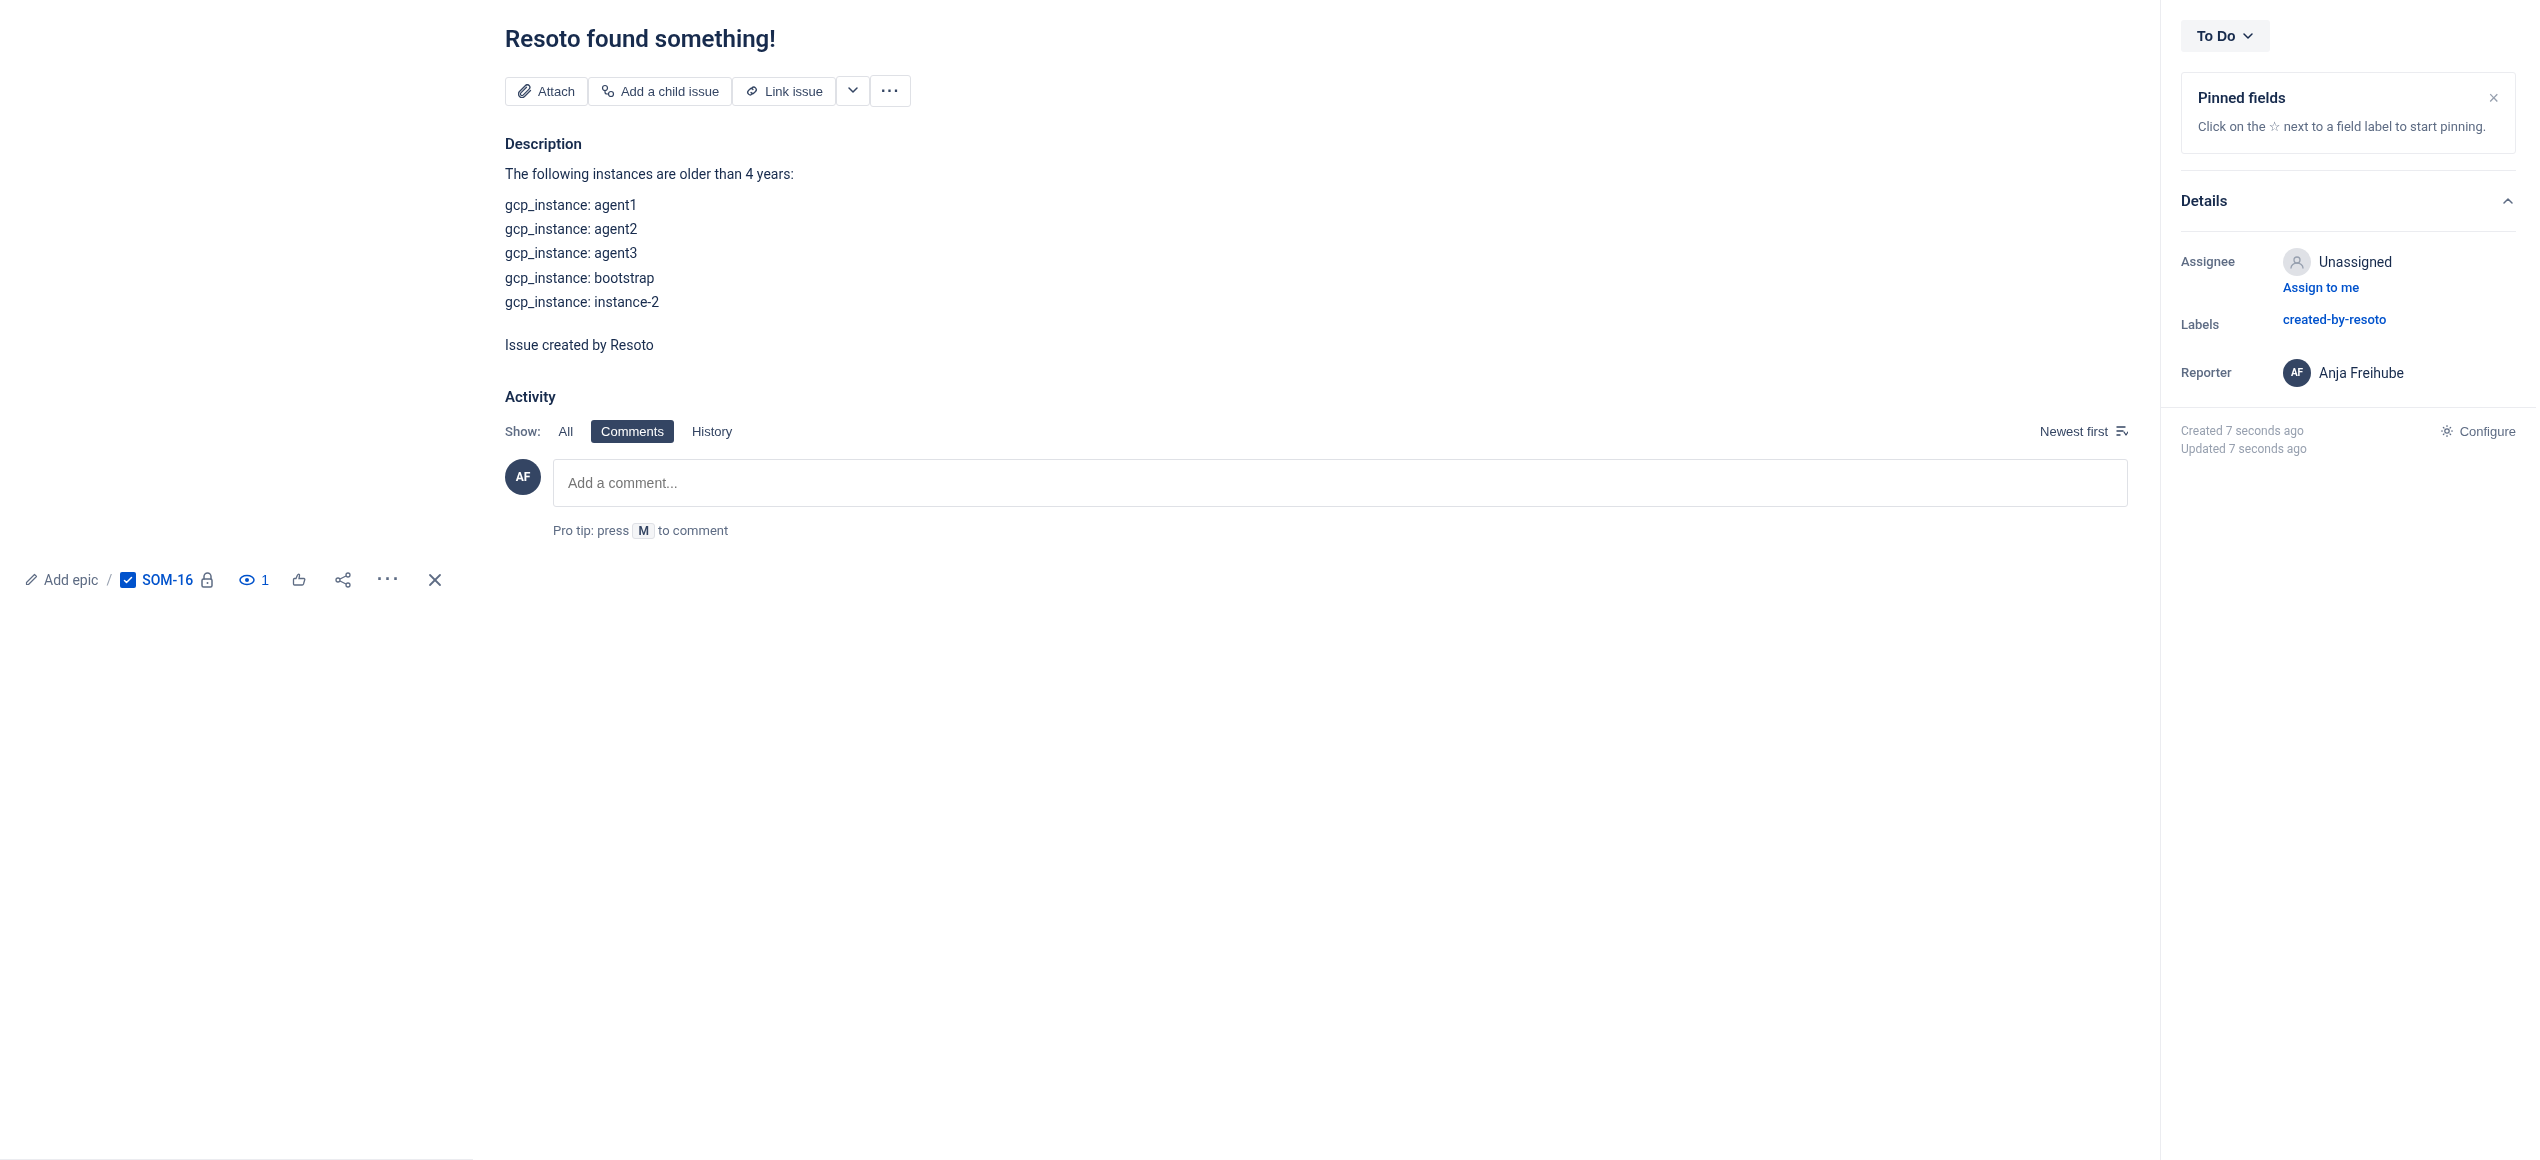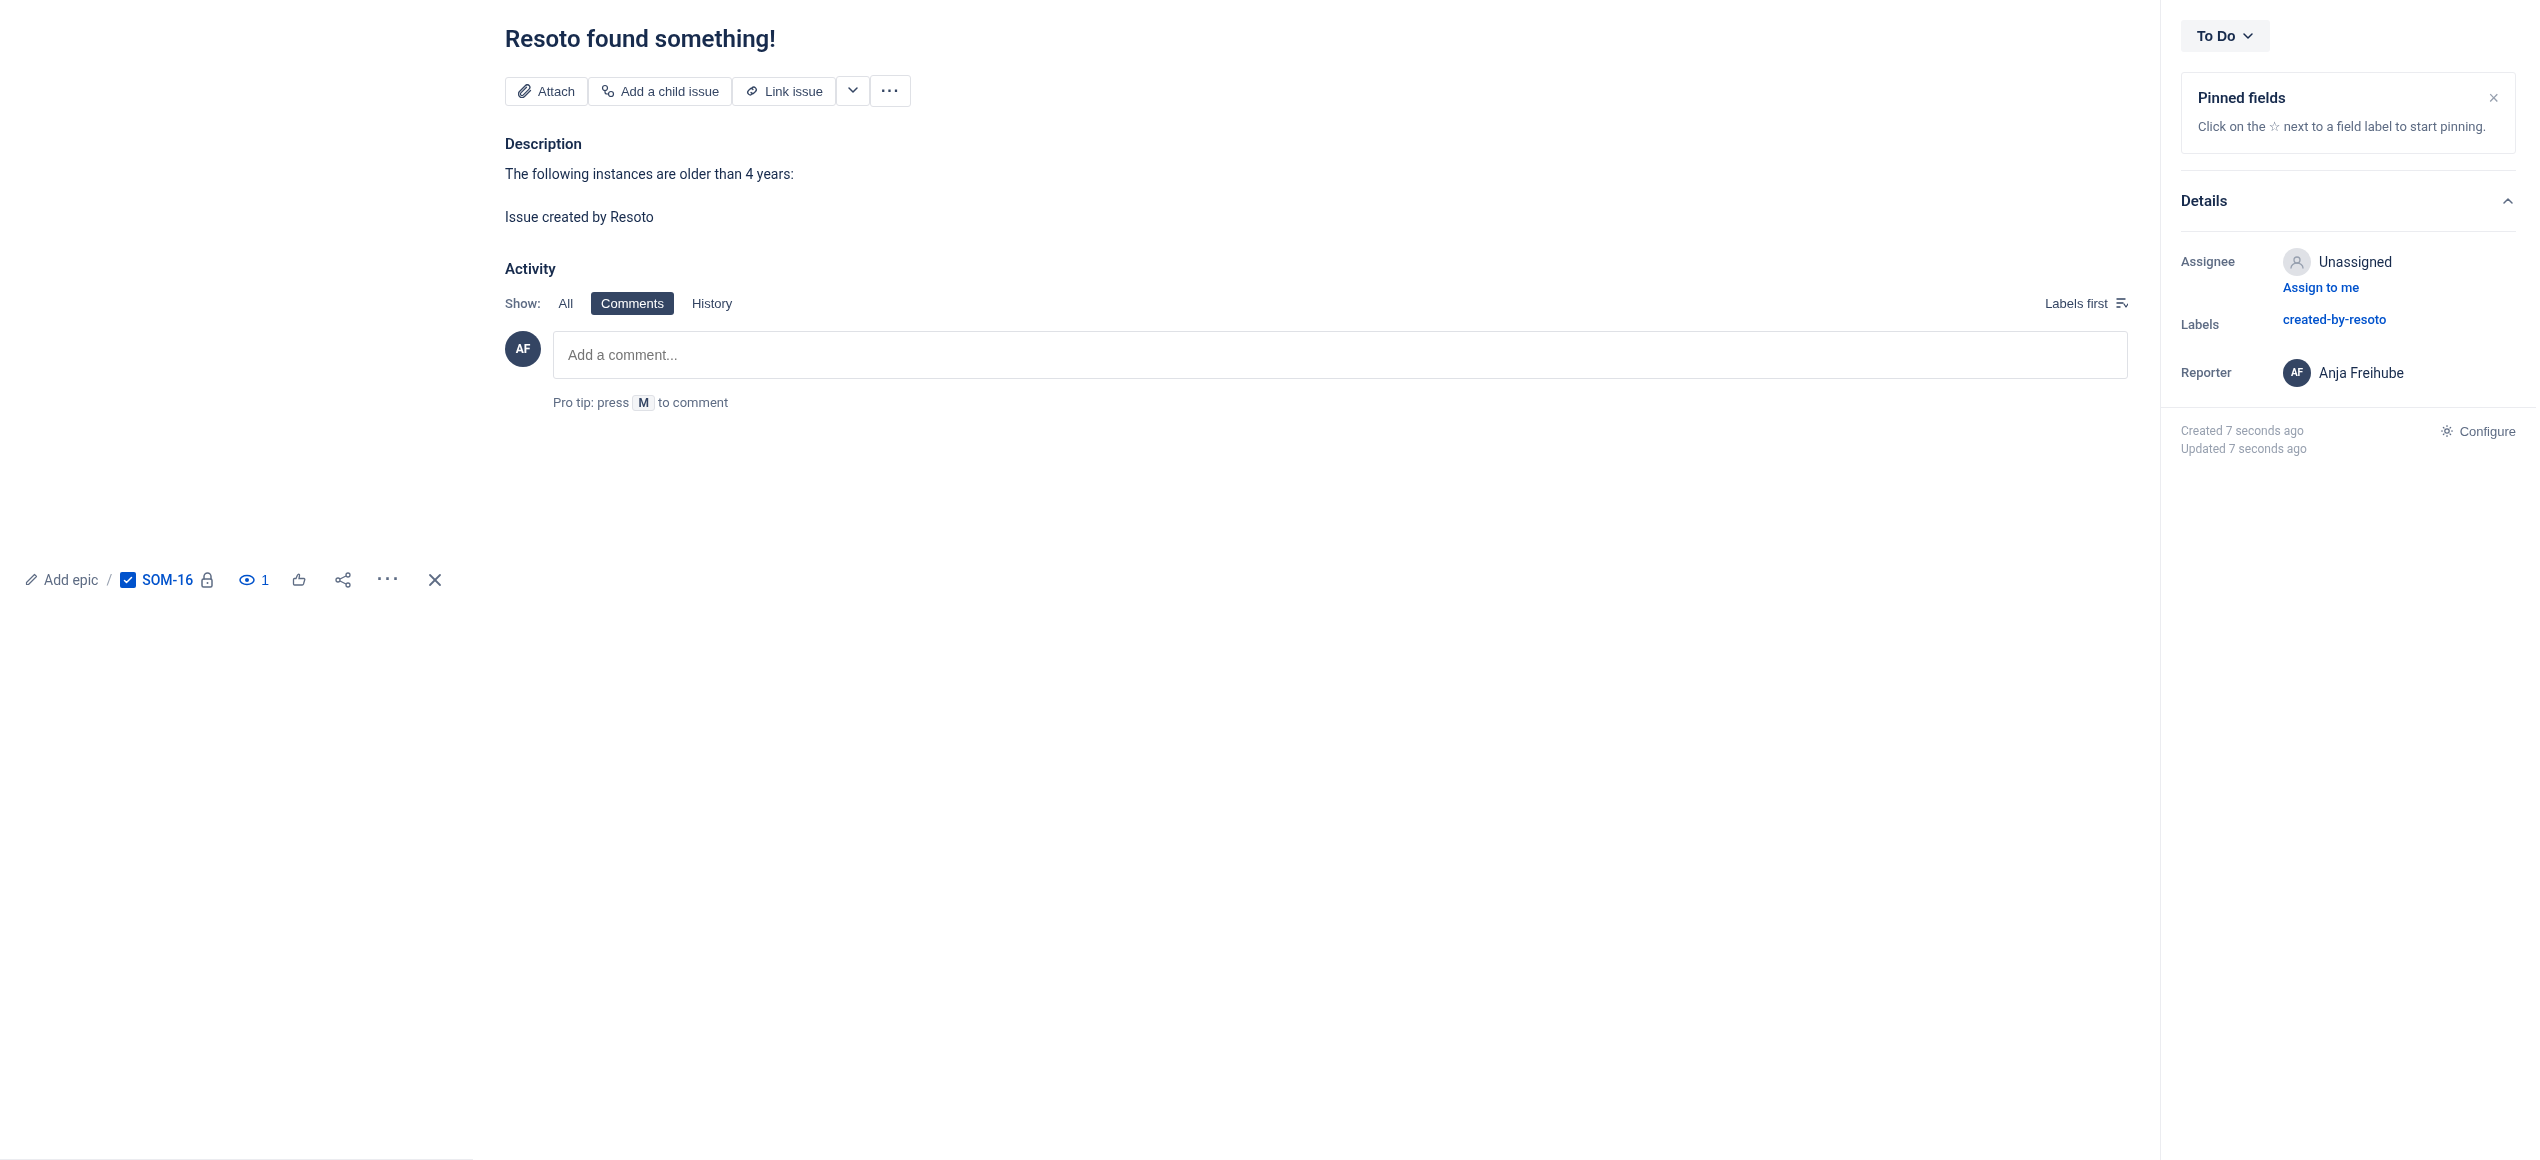--- a/index.html
+++ b/index.html
@@ -512,33 +512,40 @@
         </button>
         <button class="action-btn-icon-only" style="font-size:16px;font-weight:700;letter-spacing:1px;color:#344563;">
           <span>···</span>
         </button>
       </div>
 
       <div class="description-section">
         <div class="section-title">Description</div>
         <div class="description-text">
           <p>The following instances are older than 4 years:</p>
+          <div class="instance-list">
+            <p>gcp_instance: agent1</p>
+            <p>gcp_instance: agent2</p>
+            <p>gcp_instance: agent3</p>
+            <p>gcp_instance: bootstrap</p>
+            <p>gcp_instance: instance-2</p>
+          </div>
           <p class="footer-note">Issue created by Resoto</p>
         </div>
       </div>
 
       <div class="activity-section">
         <div class="activity-header">Activity</div>
         <div class="show-filter">
           <span class="show-label">Show:</span>
           <button class="filter-btn">All</button>
           <button class="filter-btn active">Comments</button>
           <button class="filter-btn">History</button>
           <button class="newest-first">
-            <span>Labels first</span>
+            <span>Newest first</span>
             <svg width="14" height="14" viewBox="0 0 14 14" fill="none">
               <path d="M3 3H11M3 7H9M3 11H6" stroke="#344563" stroke-width="1.4" stroke-linecap="round"></path>
               <path d="M10 8L12 11L14 8" stroke="#344563" stroke-width="1.2" stroke-linecap="round" stroke-linejoin="round"></path>
             </svg>
           </button>
         </div>
 
         <div class="comment-row">
           <div class="avatar">AF</div>
           <input class="comment-input" type="text" placeholder="Add a comment..." style="">

